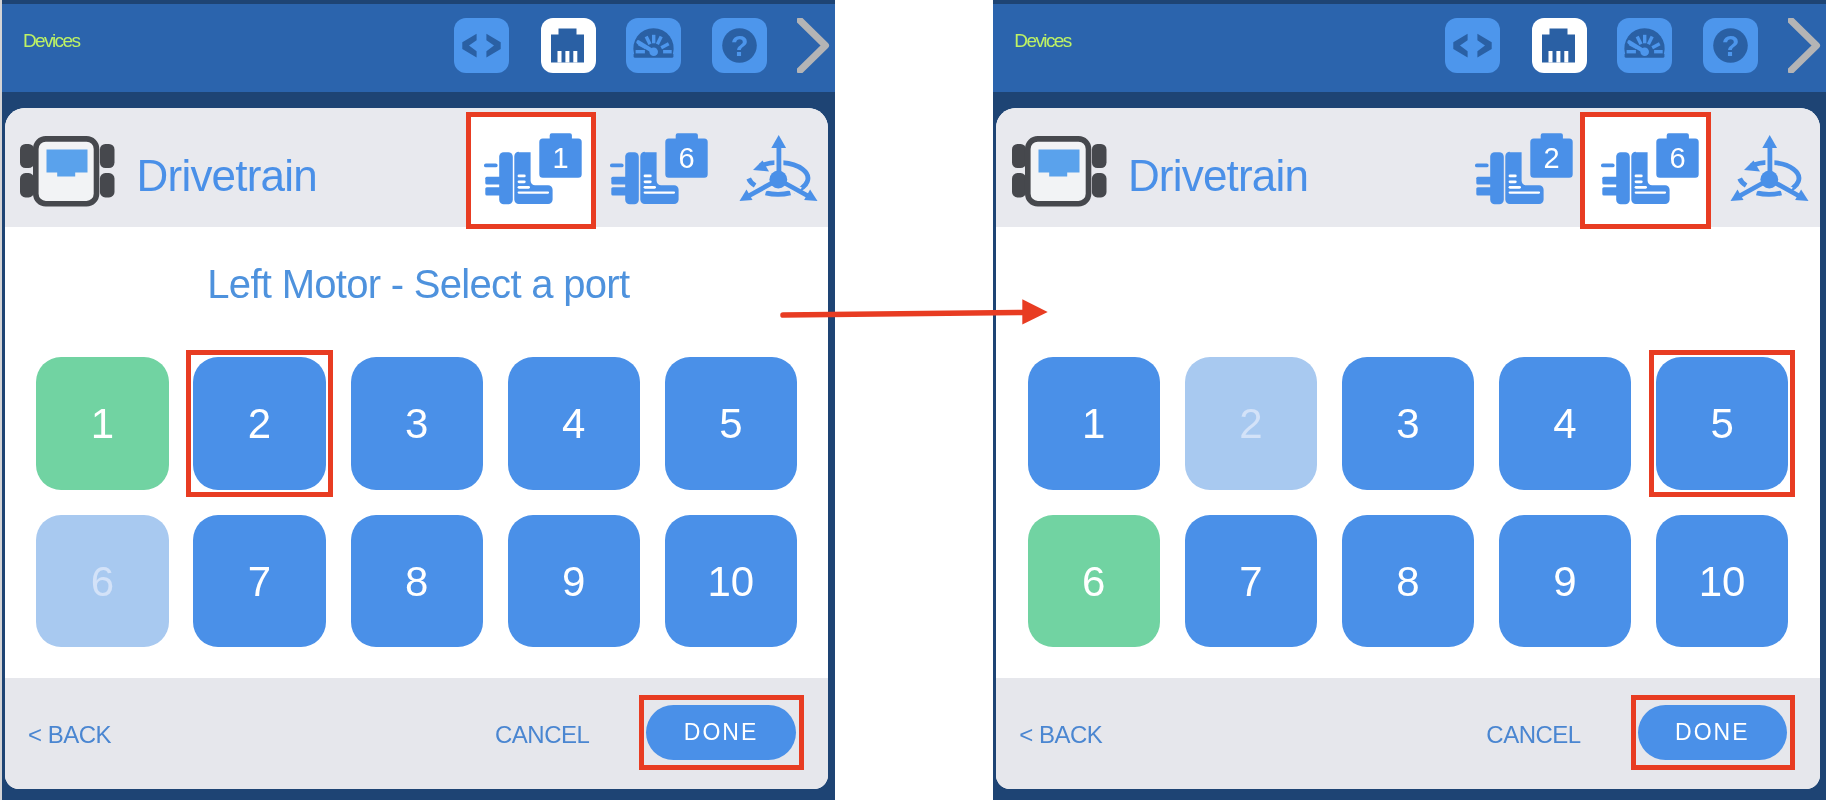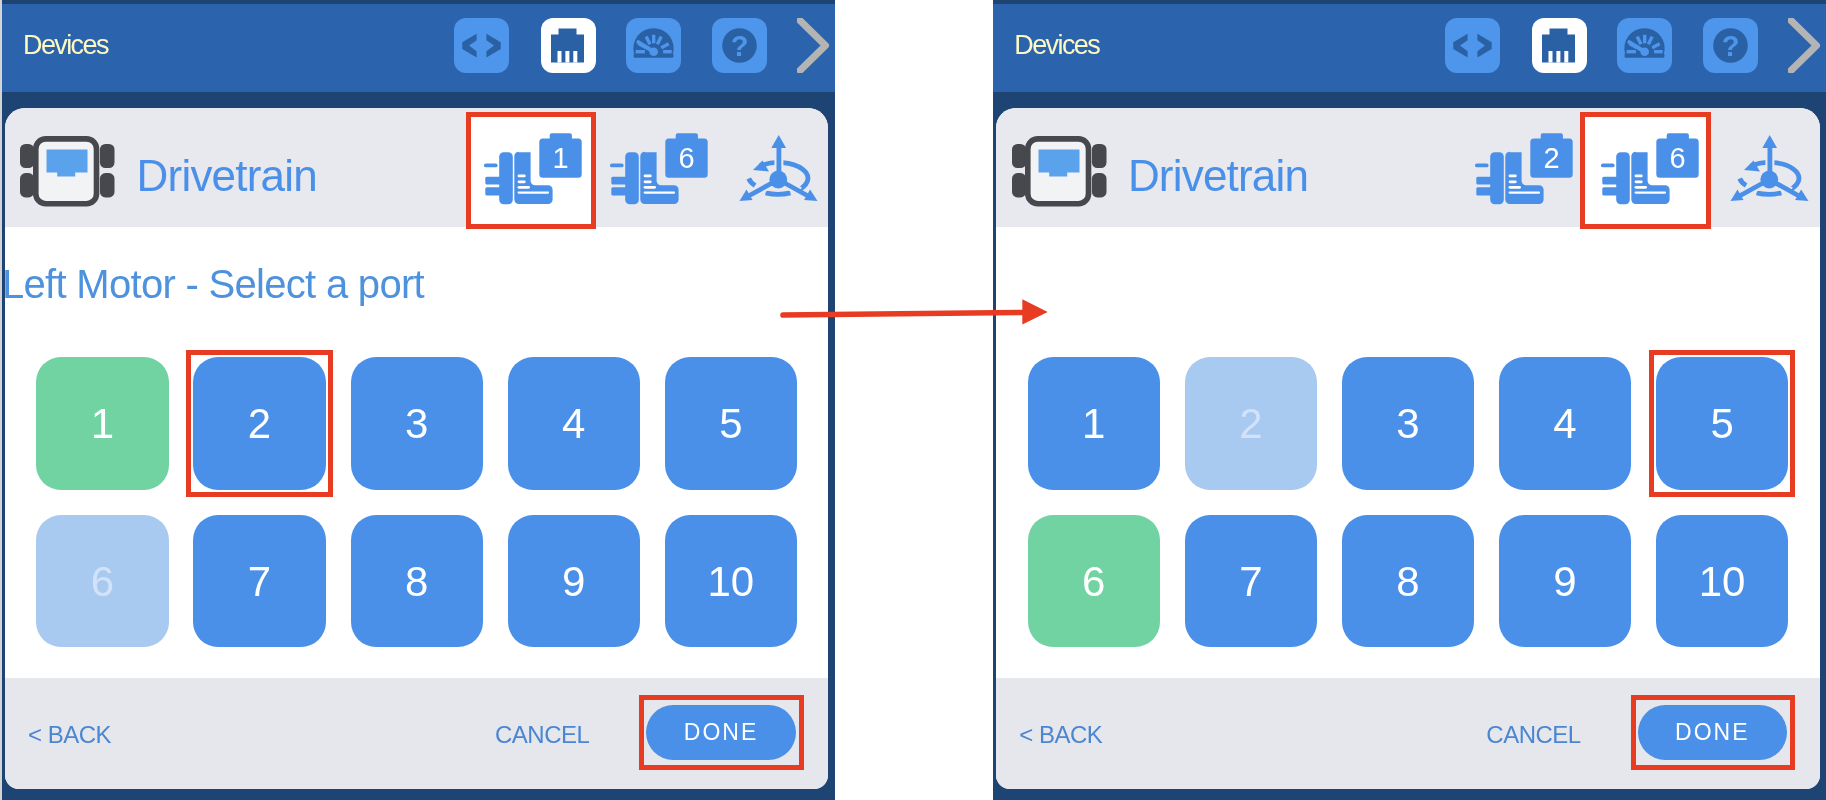--- a/index.html
+++ b/index.html
@@ -1,28 +1,28 @@
 <!DOCTYPE html>
 <html><head><meta charset="utf-8"><style>
 html,body{margin:0;padding:0;width:1826px;height:800px;background:#fff;overflow:hidden;
   font-family:"Liberation Sans",sans-serif;-webkit-font-smoothing:antialiased}
 .panel{position:absolute;top:0;height:800px;background:#1e4474}
 .toolbar{position:absolute;left:0;right:0;top:4px;height:88px;background:#2b64ad}
-.devices{position:absolute;left:21px;top:26px;font-size:27px;letter-spacing:-1.6px;color:#fef9c3}
+.devices{position:absolute;left:21px;top:26px;font-size:19px;letter-spacing:-1.6px;color:#bef264}
 .navbtn{position:absolute;top:14px;width:55px;height:55px;border-radius:12px}
 .chev{position:absolute;left:795px;top:14px}
 .dialog{position:absolute;left:3px;top:108.3px;width:823.4px;height:680.7px;background:#fff;
   border-radius:20px 20px 14px 14px;overflow:hidden}
 .dhead{position:absolute;left:0;right:0;top:0;height:118.5px;background:#e8e9ee}
 .dfoot{position:absolute;left:0;right:0;bottom:0;height:111.4px;background:#e6e7ec}
 .abs{position:absolute}
 .dtname{position:absolute;left:134.6px;top:151px;font-size:44px;letter-spacing:-0.8px;color:#4a90e8}
 .selbox{position:absolute;top:111.8px;width:130.4px;height:117.7px;background:#fff;
   border:5.5px solid #e83c22;box-sizing:border-box}
-.title{position:absolute;left:0;width:100%;top:262px;font-size:40px;
+.title{position:absolute;left:0;width:100%;top:262px;text-align:center;font-size:40px;
   letter-spacing:-0.7px;color:#4e92dd}
 .port{position:absolute;width:132.3px;height:132.6px;border-radius:25px;background:#4a90e8;
   color:#fff;font-size:42px;text-align:center;line-height:134px}
 .redbox{position:absolute;border:5px solid #e83c22;box-sizing:border-box}
 .flink{position:absolute;top:721px;font-size:24px;letter-spacing:-0.5px;color:#4a86d1}
 .done{position:absolute;left:644.3px;top:704.6px;width:149.5px;height:55.6px;border-radius:28px;
   background:#4a90e8;color:#fff;font-size:23px;letter-spacing:2px;text-align:center;line-height:55.6px}
 .lstrip{position:absolute;left:0;top:0;width:2px;height:800px;background:#d4d4d6}
 .arrow{position:absolute;left:780px;top:295px}
 </style></head>

